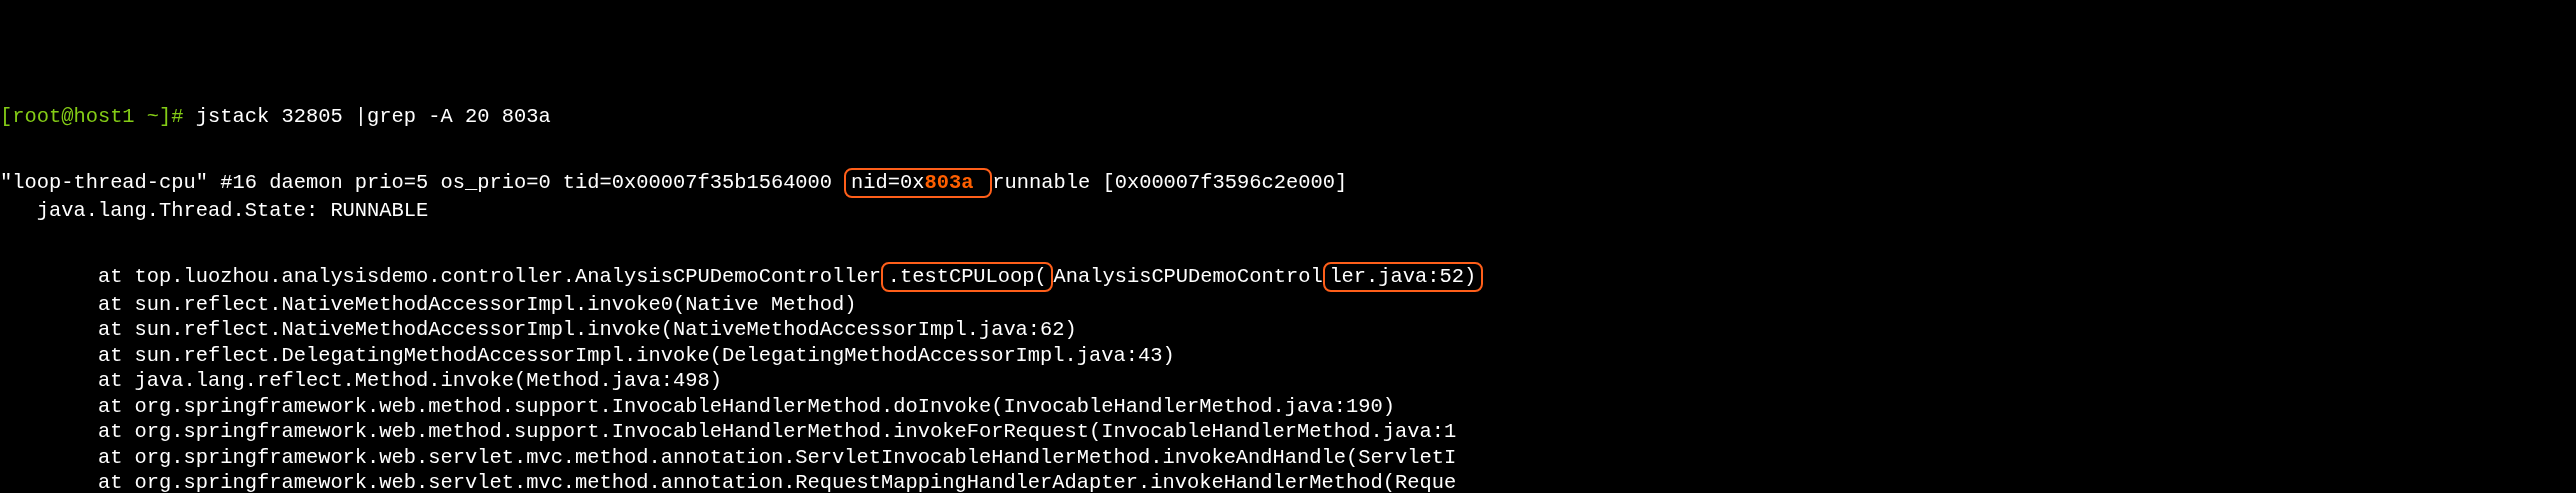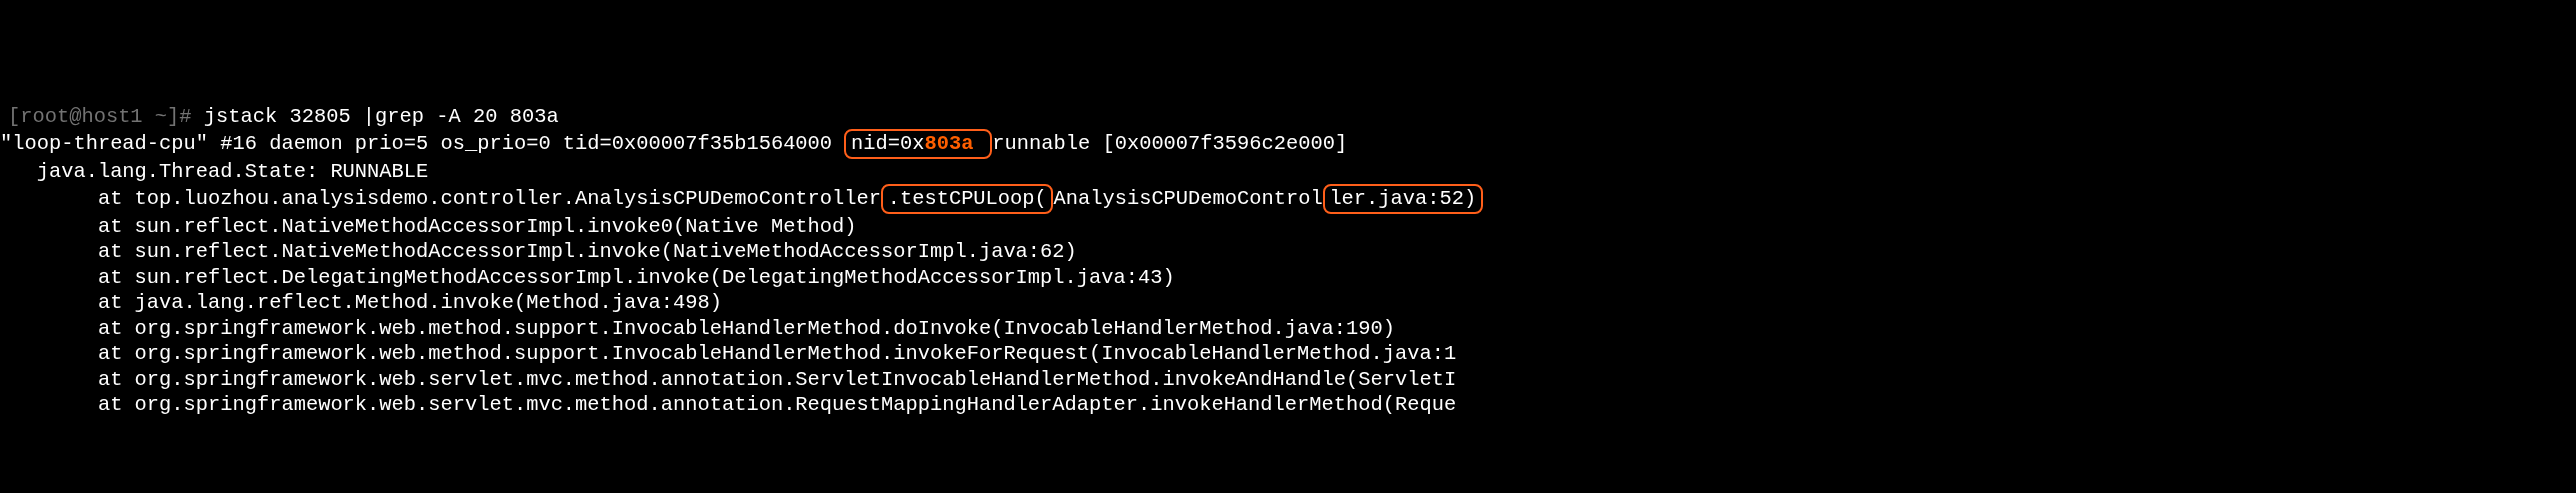--- a/index.html
+++ b/index.html
@@ -8,27 +8,28 @@
       font-family: "Courier New", Consolas, Monaco, monospace;
       font-size: 20.4px;
       color: #ffffff;
       white-space: pre;
       padding: 1.6px 0 0 0;
       line-height: 1.25;
       width: 2576px;
       height: 494px;
       overflow: hidden;
     }
-    .green { color: #737373; padding-left: 8px; }
+    .green { color: #84cc16; }
     .red-bold { color: #ff5f00; font-weight: bold; }
     .highlight-box {
       border: 2.4px solid #ff5f1a;
       border-radius: 7.9px;
       padding: 0 4.7px;
       display: inline-block;
+      margin-top: 39px;
     }
     .line { display: block; }
   </style>
 </head>
 <body>
 
 
 
 <span class="line"><span class="green">[root@host1 ~]# </span><span>jstack 32805 |grep -A 20 803a</span></span><span class="line"><span>"loop-thread-cpu" #16 daemon prio=5 os_prio=0 tid=0x00007f35b1564000 </span><span class="highlight-box"><span>nid=0x</span><span class="red-bold">803a</span><span> </span></span><span>runnable [0x00007f3596c2e000]</span></span><span class="line">   java.lang.Thread.State: RUNNABLE</span><span class="line"><span>        at top.luozhou.analysisdemo.controller.AnalysisCPUDemoController</span><span class="highlight-box">.testCPULoop(</span><span>AnalysisCPUDemoControl</span><span class="highlight-box">ler.java:52)</span></span><span class="line">        at sun.reflect.NativeMethodAccessorImpl.invoke0(Native Method)</span><span class="line">        at sun.reflect.NativeMethodAccessorImpl.invoke(NativeMethodAccessorImpl.java:62)</span><span class="line">        at sun.reflect.DelegatingMethodAccessorImpl.invoke(DelegatingMethodAccessorImpl.java:43)</span><span class="line">        at java.lang.reflect.Method.invoke(Method.java:498)</span><span class="line">        at org.springframework.web.method.support.InvocableHandlerMethod.doInvoke(InvocableHandlerMethod.java:190)</span><span class="line">        at org.springframework.web.method.support.InvocableHandlerMethod.invokeForRequest(InvocableHandlerMethod.java:1</span><span class="line">        at org.springframework.web.servlet.mvc.method.annotation.ServletInvocableHandlerMethod.invokeAndHandle(ServletI</span><span class="line">        at org.springframework.web.servlet.mvc.method.annotation.RequestMappingHandlerAdapter.invokeHandlerMethod(Reque</span>
 

